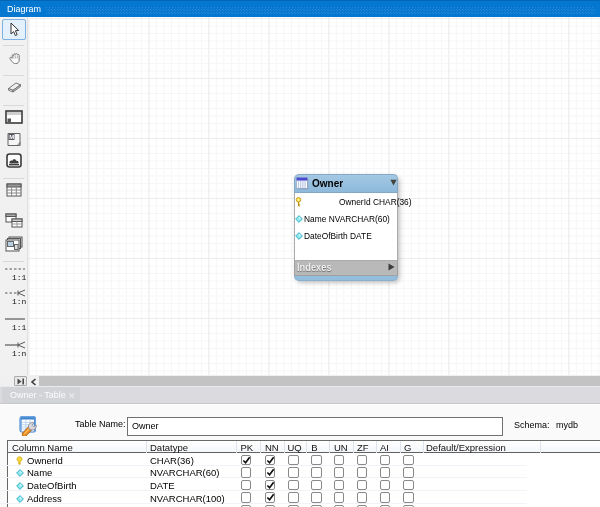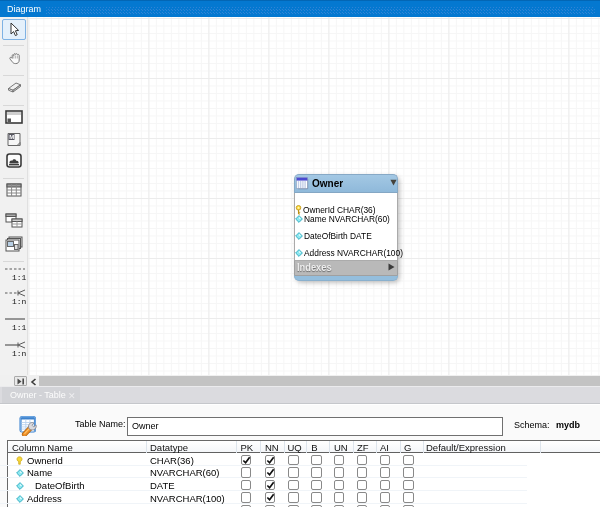--- a/index.html
+++ b/index.html
@@ -178,21 +178,21 @@
 <path d="M2.6 7.5 L14.9 7.5 M2.6 9.7 L14.9 9.7 M2.6 11.9 L14.9 11.9 M2.6 14.1 L14.9 14.1 M6.8 4.5 L6.8 16.3 M10.9 4.5 L10.9 16.3" stroke="#b9d2ef" stroke-width="0.9"></path>
 <path d="M5.5 19.2 L11.2 13.2" stroke="#a85f10" stroke-width="5.2" stroke-linecap="round"></path>
 <path d="M5.5 19.2 L11.2 13.2" stroke="#ef9029" stroke-width="3.8" stroke-linecap="round"></path>
 <path d="M5.8 18.3 L10.8 13.1" stroke="#ffc46a" stroke-width="1.2" stroke-linecap="round"></path>
 <path d="M10.5 14.2 C8.8 12.3 9.3 9.3 11.3 8.1 C12.6 7.3 14 7.4 15 8 L13 10.2 L14.7 11.9 L17 9.8 C17.6 11.2 17.2 12.9 16 14 C14.6 15.3 12.1 15.3 10.7 14.3 Z" fill="#d9d9dd" stroke="#83838b" stroke-width="0.8"></path>
 </svg>
   </div>
 <div class="lbl" style="left:75px;top:419px;">Table Name:</div>
 <div id="tninput">Owner</div>
 <div class="lbl" style="left:514px;top:420px;">Schema:</div>
-<div class="lbl" style="left:556px;top:420px;font-weight:bold;">mydb</div>
+<div class="lbl" style="left:556px;top:420px;font-weight:normal;">mydb</div>
 <div id="gridbox"></div>
 <div id="gridhead"></div>
 <div class="gh" style="left:12px;">Column Name</div>
 <div class="gh" style="left:150px;">Datatype</div>
 <div class="gh" style="left:240.5px;">PK</div>
 <div class="gh" style="left:265px;">NN</div>
 <div class="gh" style="left:287.5px;">UQ</div>
 <div class="gh" style="left:311.3px;">B</div>
 <div class="gh" style="left:334px;">UN</div>
 <div class="gh" style="left:357px;">ZF</div>
@@ -224,21 +224,21 @@
       <path d="M4.5 1.8 L7 4.4 L4.5 4.4 Z" fill="#d6f8fb"></path>
     </svg>
     <span class="abs" style="left:27px;top:1.5px;">Name</span>
     <span class="abs" style="left:150px;top:1.5px;">NVARCHAR(60)</span>
   </div>
 <div class="grow" style="top:478.4px;">
     <svg class="abs" style="left:15.5px;top:3.5px;" width="8" height="8" viewBox="0 0 9 9">
       <path d="M4.5 0.7 L8.3 4.5 L4.5 8.3 L0.7 4.5 Z" fill="#8ee8f0" stroke="#2aa8bd" stroke-width="1"></path>
       <path d="M4.5 1.8 L7 4.4 L4.5 4.4 Z" fill="#d6f8fb"></path>
     </svg>
-    <span class="abs" style="left:27px;top:1.5px;margin-left:8px;">DateOfBirth</span>
+    <span class="abs" style="left:27px;top:1.5px;">DateOfBirth</span>
     <span class="abs" style="left:150px;top:1.5px;">DATE</span>
   </div>
 <div class="grow" style="top:491.0px;">
     <svg class="abs" style="left:15.5px;top:3.5px;" width="8" height="8" viewBox="0 0 9 9">
       <path d="M4.5 0.7 L8.3 4.5 L4.5 8.3 L0.7 4.5 Z" fill="#8ee8f0" stroke="#2aa8bd" stroke-width="1"></path>
       <path d="M4.5 1.8 L7 4.4 L4.5 4.4 Z" fill="#d6f8fb"></path>
     </svg>
     <span class="abs" style="left:27px;top:1.5px;">Address</span>
     <span class="abs" style="left:150px;top:1.5px;">NVARCHAR(100)</span>
   </div>
@@ -310,21 +310,21 @@
         <rect x="0.6" y="0.6" width="10.8" height="10.8" fill="#fff" stroke="#8795b5" stroke-width="0.5"></rect>
         <rect x="0.6" y="0.6" width="10.8" height="3" fill="#4a4ad0"></rect>
         <path d="M2.5 4 L2.5 11 M4.7 4 L4.7 11 M6.9 4 L6.9 11 M9.1 4 L9.1 11" stroke="#c3cfe8" stroke-width="1.4"></path>
       </svg>
     </div>
  <div style="position:absolute;left:18px;top:4px;font-size:10px;font-weight:bold;color:#000;">Owner</div>
  <svg style="position:absolute;left:95.5px;top:5.4px;" width="7" height="7" viewBox="0 0 7 7">
       <path d="M0.4 0.8 L6.6 0.8 L3.5 6.4 Z" fill="#45423a"></path>
     </svg>
  <div style="position:absolute;left:0;top:19px;width:104px;height:67px;background:#fff;border-left:1px solid #aaa;border-right:1px solid #aaa;"></div>
- <div class="erow" style="top:27px;">
+ <div class="erow" style="top:19px;gap:36px;">
       <svg class="eico" width="7" height="10" viewBox="0 0 7 10">
         <circle cx="3.5" cy="2.8" r="2.3" fill="#ffdf43" stroke="#bb8f12" stroke-width="0.8"></circle>
         <path d="M3.5 4.8 L3.5 9 M3.5 7.2 L5.2 7.2 M3.5 9 L5 9" stroke="#bb8f12" stroke-width="1.1"></path>
         <circle cx="3.5" cy="2.8" r="0.9" fill="#fff8c0"></circle>
       </svg>
       <span>OwnerId CHAR(36)</span>
     </div>
  <div class="erow" style="top:36px;">
       <svg class="eico" width="8" height="8" viewBox="0 0 9 9">
         <path d="M4.5 0.7 L8.3 4.5 L4.5 8.3 L0.7 4.5 Z" fill="#8ee8f0" stroke="#2aa8bd" stroke-width="1"></path>
@@ -332,26 +332,19 @@
       </svg>
       <span>Name NVARCHAR(60)</span>
     </div>
  <div class="erow" style="top:53px;">
       <svg class="eico" width="8" height="8" viewBox="0 0 9 9">
         <path d="M4.5 0.7 L8.3 4.5 L4.5 8.3 L0.7 4.5 Z" fill="#8ee8f0" stroke="#2aa8bd" stroke-width="1"></path>
         <path d="M4.5 1.8 L7 4.4 L4.5 4.4 Z" fill="#d6f8fb"></path>
       </svg>
       <span>DateOfBirth DATE</span>
     </div>
- <div class="erow" style="top:70px;">
-      <svg class="eico" width="8" height="8" viewBox="0 0 9 9">
-        <path d="M4.5 0.7 L8.3 4.5 L4.5 8.3 L0.7 4.5 Z" fill="#8ee8f0" stroke="#2aa8bd" stroke-width="1"></path>
-        <path d="M4.5 1.8 L7 4.4 L4.5 4.4 Z" fill="#d6f8fb"></path>
-      </svg>
-      <span>Address NVARCHAR(100)</span>
-    </div>
  <div style="position:absolute;left:0;top:86px;width:104px;height:15px;background:#b9b9b9;border-left:1px solid #a0a0a0;border-right:1px solid #a0a0a0;border-top:1px solid #ababab;"></div>
  <div style="position:absolute;left:3px;top:88px;font-size:10px;font-weight:bold;color:#ededed;text-shadow:0 1px 1px #6a6a6a;transform:scaleX(0.93);transform-origin:left center;">Indexes</div>
  <svg style="position:absolute;left:94px;top:89px;" width="7" height="8" viewBox="0 0 7 8">
       <path d="M0.5 0.5 L6.5 4 L0.5 7.5 Z" fill="#3b3b3b"></path>
     </svg>
  <div style="position:absolute;left:0;top:101px;width:104px;height:6px;background:#94bedd;border:1px solid #8ab0cd;border-top:1px solid #a0a0a0;border-radius:0 0 5px 5px;"></div>
 </div>
 
 </body></html>

